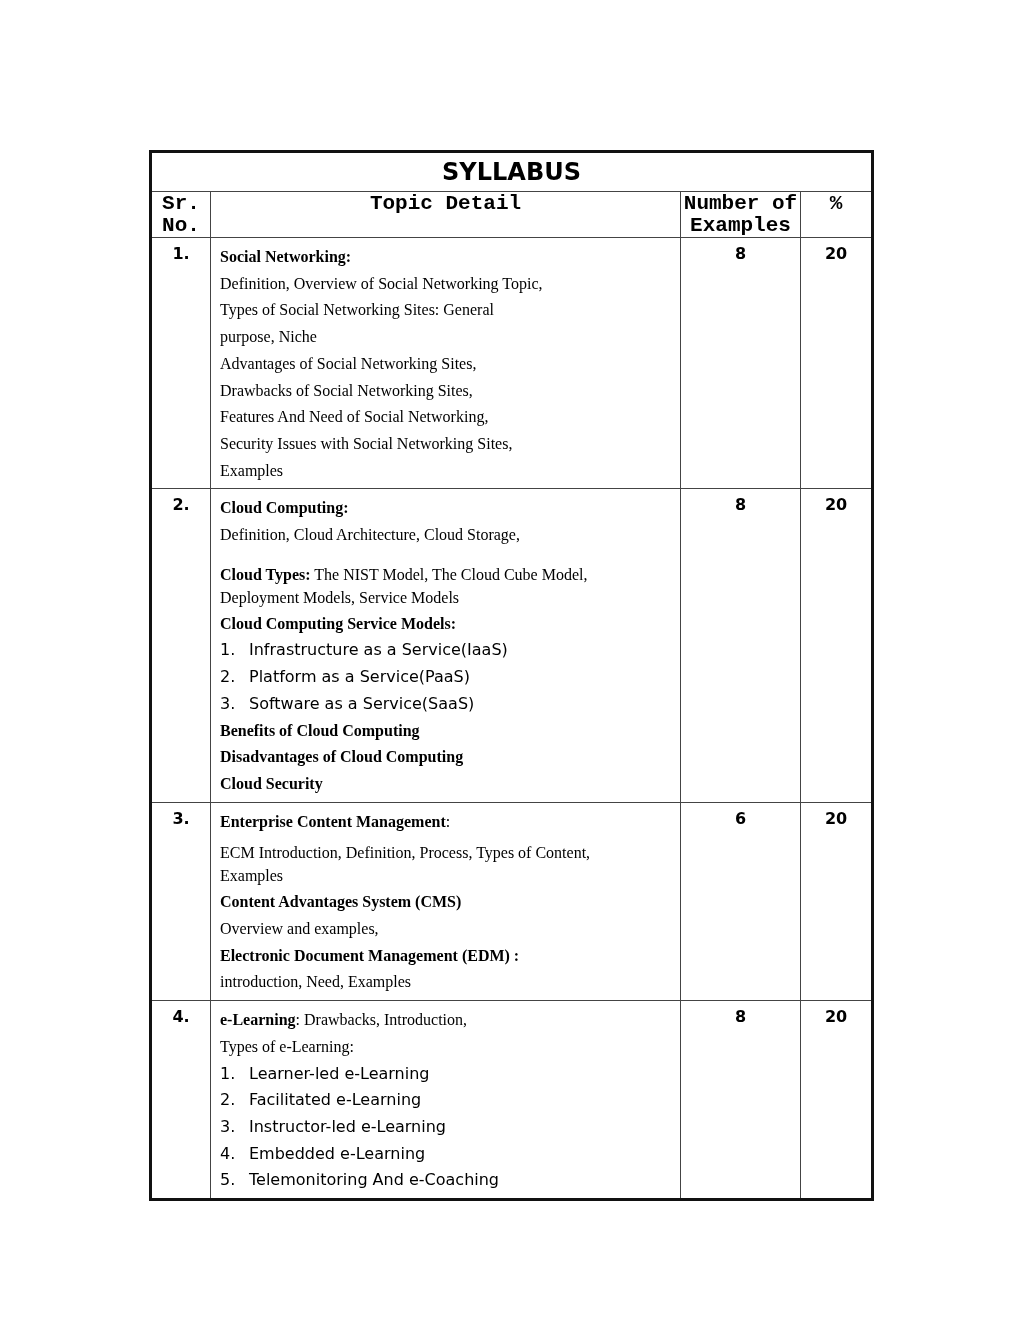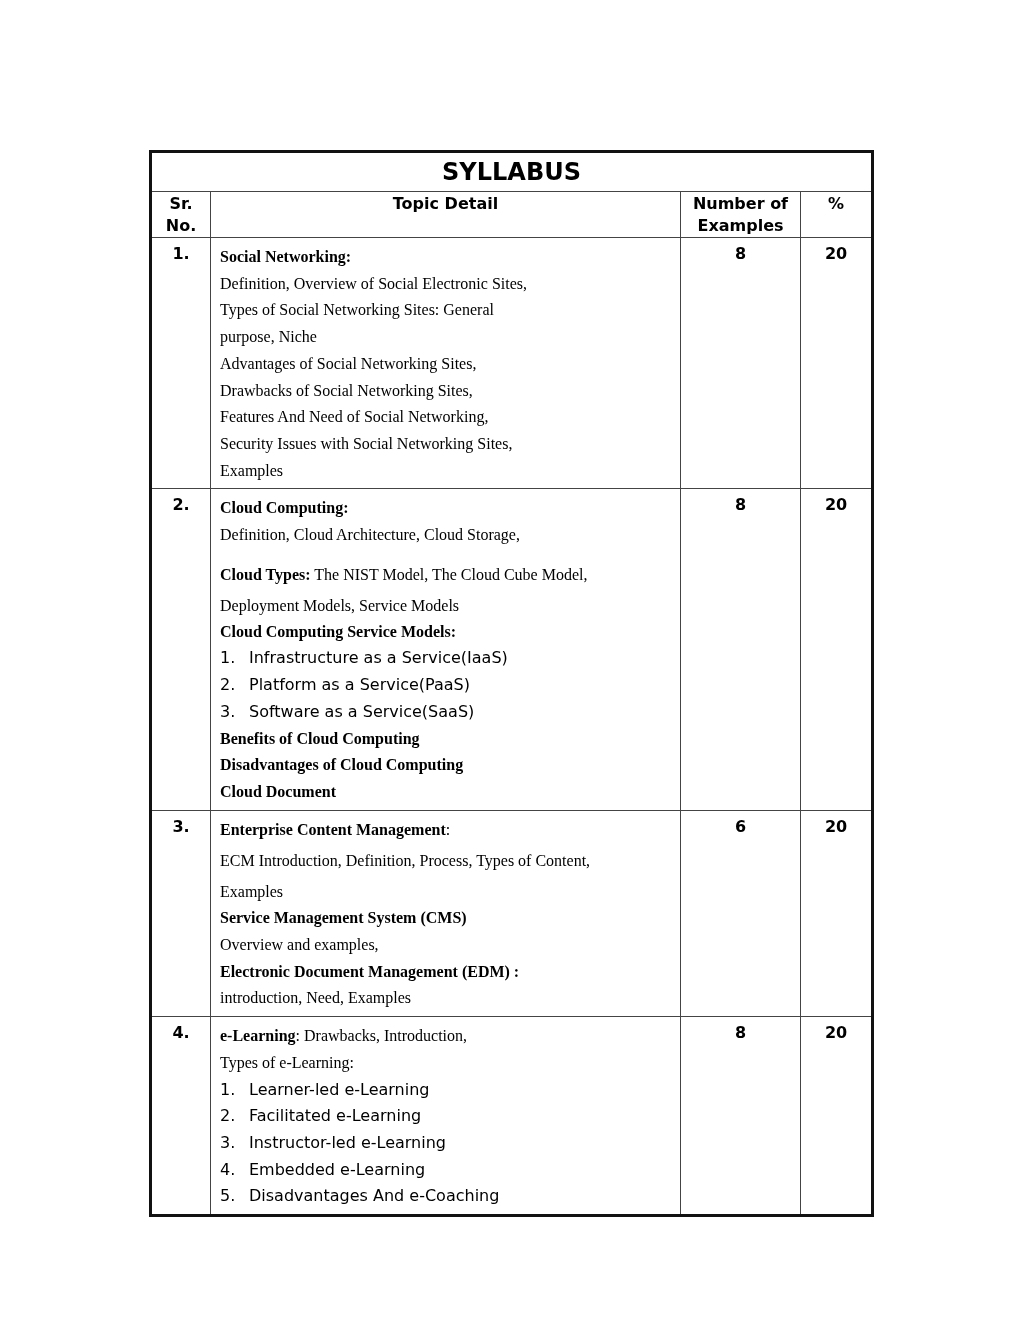--- a/index.html
+++ b/index.html
@@ -1,25 +1,25 @@
 <!DOCTYPE html>
 <html><head>
 <meta charset="utf-8">
 <style>
   html, body { margin: 0; padding: 0; background: #ffffff; }
   body { width: 1020px; height: 1320px; position: relative; font-family: "DejaVu Sans", sans-serif; color: #000; }
   .page { position: absolute; left: 149px; top: 150px; width: 655px; }
   table.syl { border-collapse: collapse; width: 722px; table-layout: fixed; border: 3px solid #111; }
   table.syl td, table.syl th { border: 1.5px solid #444; vertical-align: top; padding: 0; }
   .title-cell { text-align: center; font-weight: bold; font-size: 24px; height: 36px; line-height: 38px; }
-  .hdr { font-weight: bold; font-size: 16px; text-align: center; line-height: 22px; padding-top: 1px !important; }
+  .hdr { font-weight: bold; font-size: 21px; text-align: center; line-height: 22px; padding-top: 1px !important; font-family: Liberation Mono, monospace; }
   .num { font-weight: bold; font-size: 16px; text-align: center; padding-top: 6px !important; }
   .topic { padding: 6px 8px 4px 9px !important; font-size: 16px; }
   .ln { line-height: 26.7px; font-family: Liberation Serif, serif; }
-  .ln.tight { line-height: 23px; margin-top: 8px; }
+  .ln.tight { line-height: 23px; }
   .b { font-weight: bold; }
   .li { display: flex; line-height: 26.7px; }
   .li .n { width: 29px; flex: none; }
 </style>
 </head>
 <body>
 
 <div class="page">
 <table class="syl">
   <colgroup>
@@ -42,21 +42,21 @@
             <div>Number of</div>
             <div>Examples</div>
           </td>
     <td class="hdr">%</td>
   </tr>
 
   <tr style="height:244px">
     <td class="num">1.</td>
     <td class="topic">
       <div class="ln b">Social Networking:</div>
-      <div class="ln">Definition, Overview of Social Electronic Sites,</div>
+      <div class="ln">Definition, Overview of Social Networking Topic,</div>
       <div class="ln">Types of Social Networking Sites: General</div>
       <div class="ln">purpose, Niche</div>
       <div class="ln">Advantages of Social Networking Sites,</div>
       <div class="ln">Drawbacks of Social Networking Sites,</div>
       <div class="ln">Features And Need of Social Networking,</div>
       <div class="ln">Security Issues with Social Networking Sites,</div>
       <div class="ln">Examples</div>
     </td>
     <td class="num">8</td>
     <td class="num">20</td>
@@ -77,33 +77,33 @@
       <div class="li">
               <span class="n">2.</span>
               <span>Platform as a Service(PaaS)</span>
             </div>
       <div class="li">
               <span class="n">3.</span>
               <span>Software as a Service(SaaS)</span>
             </div>
       <div class="ln b">Benefits of Cloud Computing</div>
       <div class="ln b">Disadvantages of Cloud Computing</div>
-      <div class="ln b">Cloud Document</div>
+      <div class="ln b">Cloud Security</div>
     </td>
     <td class="num">8</td>
     <td class="num">20</td>
   </tr>
 
   <tr style="height:187px">
     <td class="num">3.</td>
     <td class="topic">
       <div class="ln"><span class="b">Enterprise Content Management</span><span>:</span></div>
       <div class="ln tight" style="margin-top:6px">ECM Introduction, Definition, Process, Types of Content,</div>
       <div class="ln tight" style="margin-bottom:2px">Examples</div>
-      <div class="ln b">Service Management System (CMS)</div>
+      <div class="ln b">Content Advantages System (CMS)</div>
       <div class="ln">Overview and examples,</div>
       <div class="ln b">Electronic Document Management (EDM) :</div>
       <div class="ln">introduction, Need, Examples</div>
     </td>
     <td class="num">6</td>
     <td class="num">20</td>
   </tr>
 
   <tr style="height:191px">
     <td class="num">4.</td>
@@ -121,21 +121,21 @@
       <div class="li">
               <span class="n">3.</span>
               <span>Instructor-led e-Learning</span>
             </div>
       <div class="li">
               <span class="n">4.</span>
               <span>Embedded e-Learning</span>
             </div>
       <div class="li">
               <span class="n">5.</span>
-              <span>Disadvantages And e-Coaching</span>
+              <span>Telemonitoring And e-Coaching</span>
             </div>
     </td>
     <td class="num">8</td>
     <td class="num">20</td>
   </tr>
 </tbody>
     </table>
 </div>
 
 </body></html>

